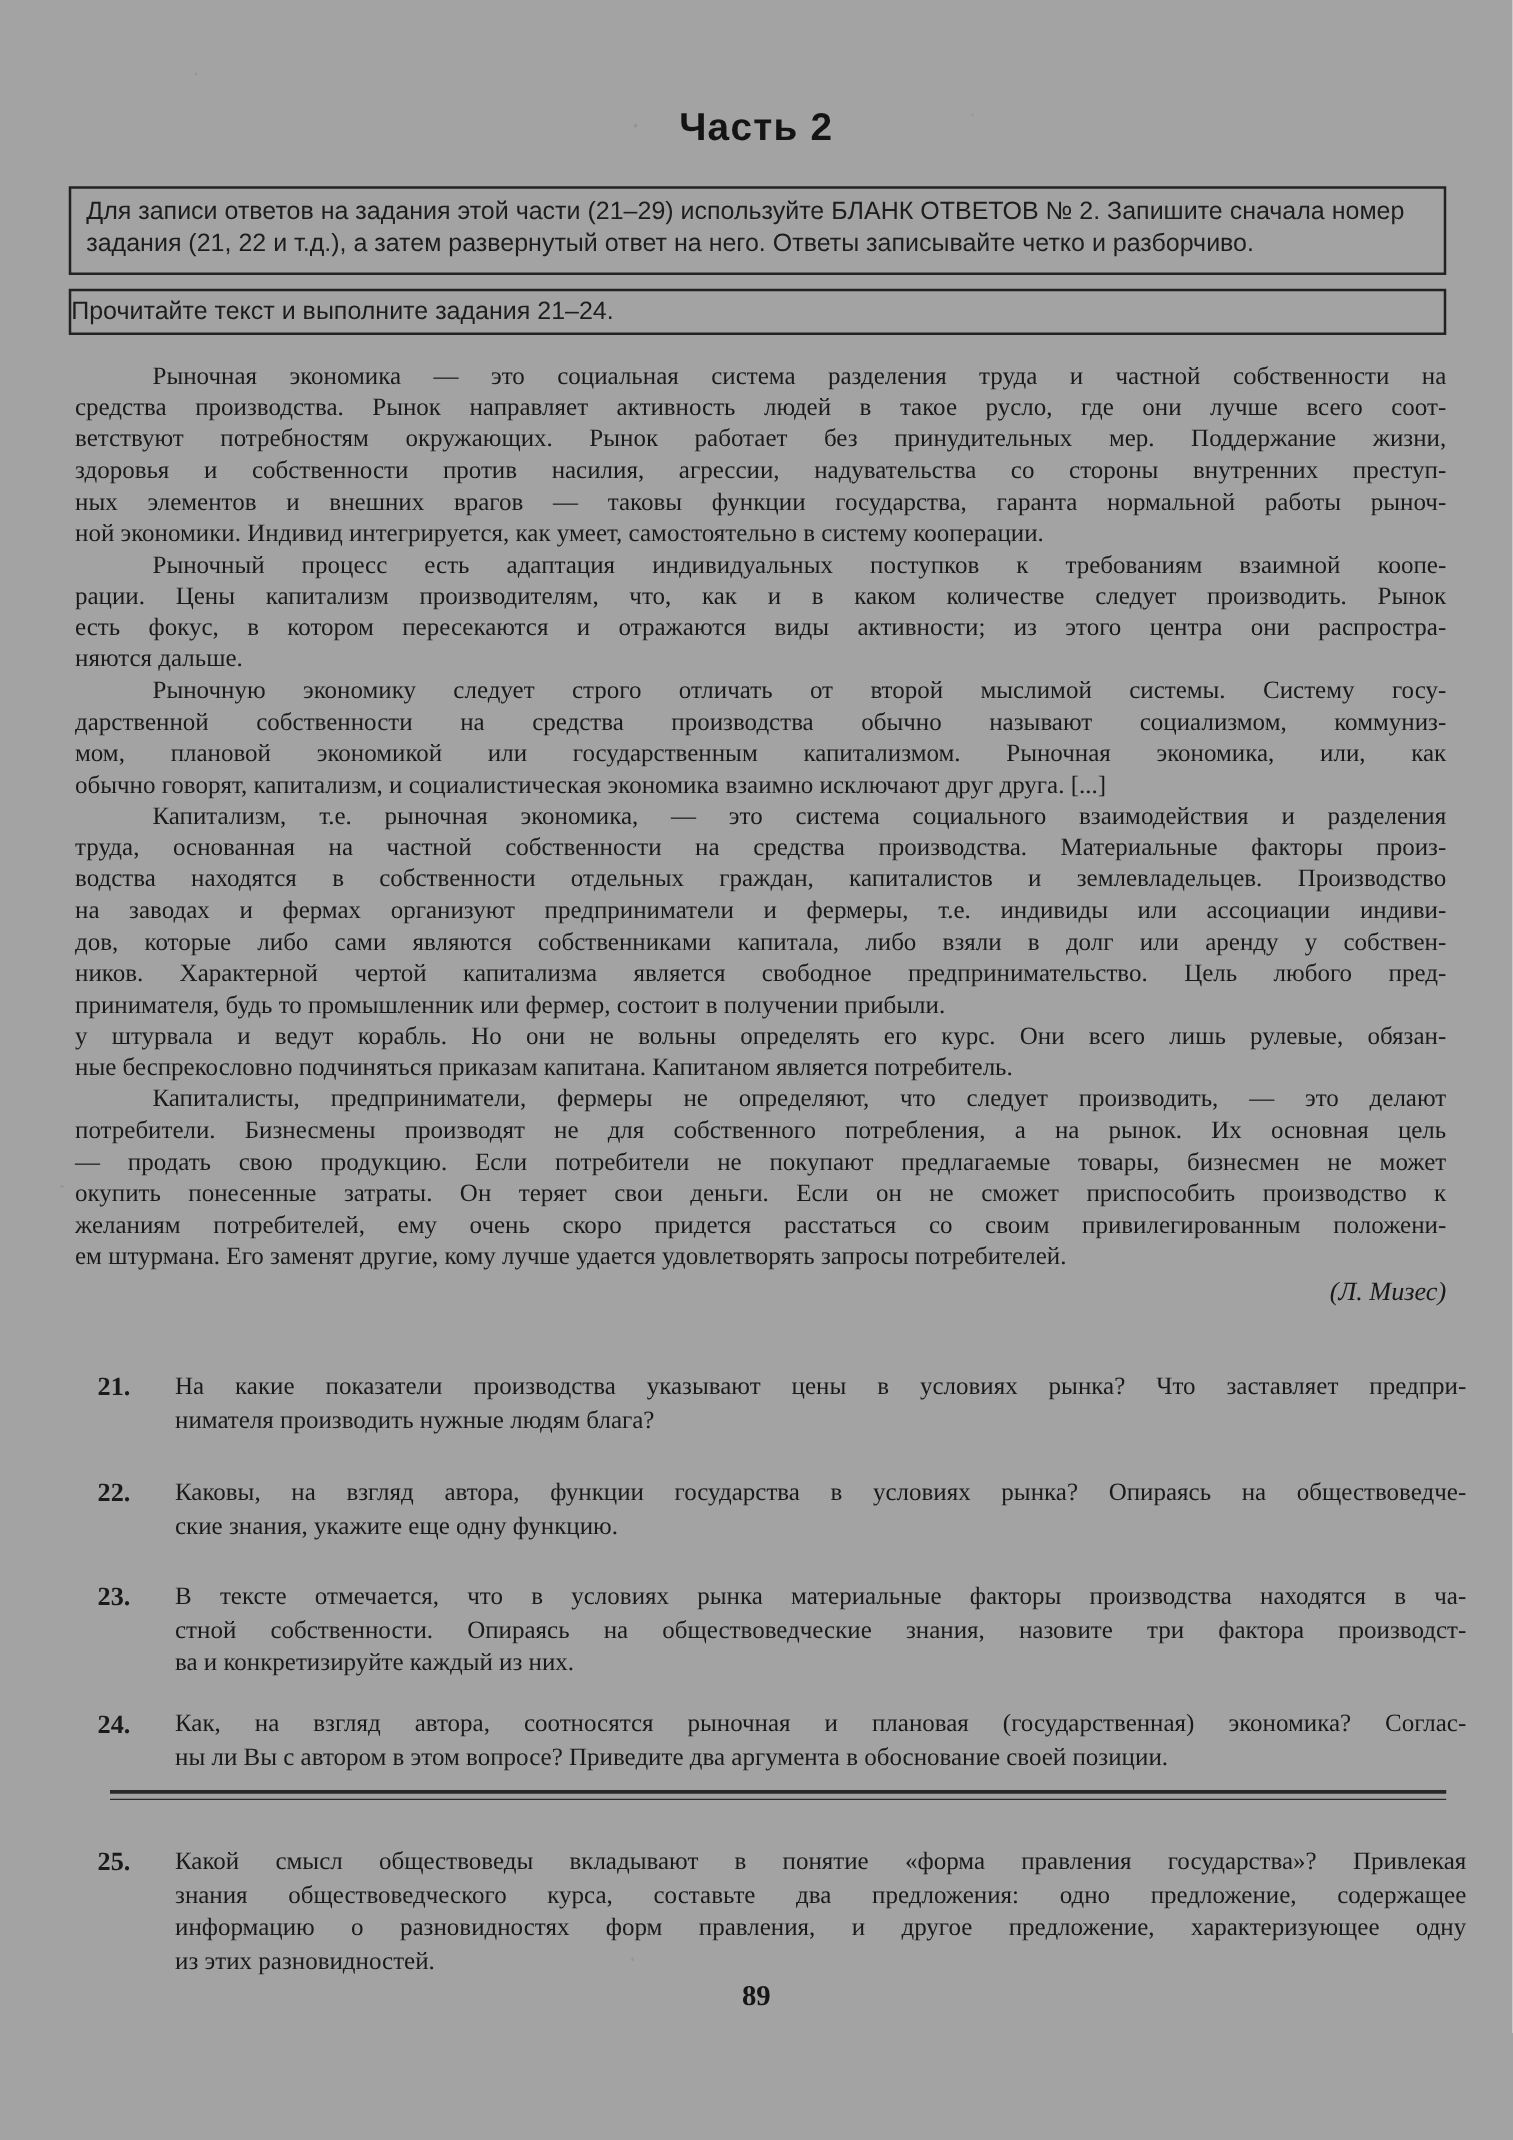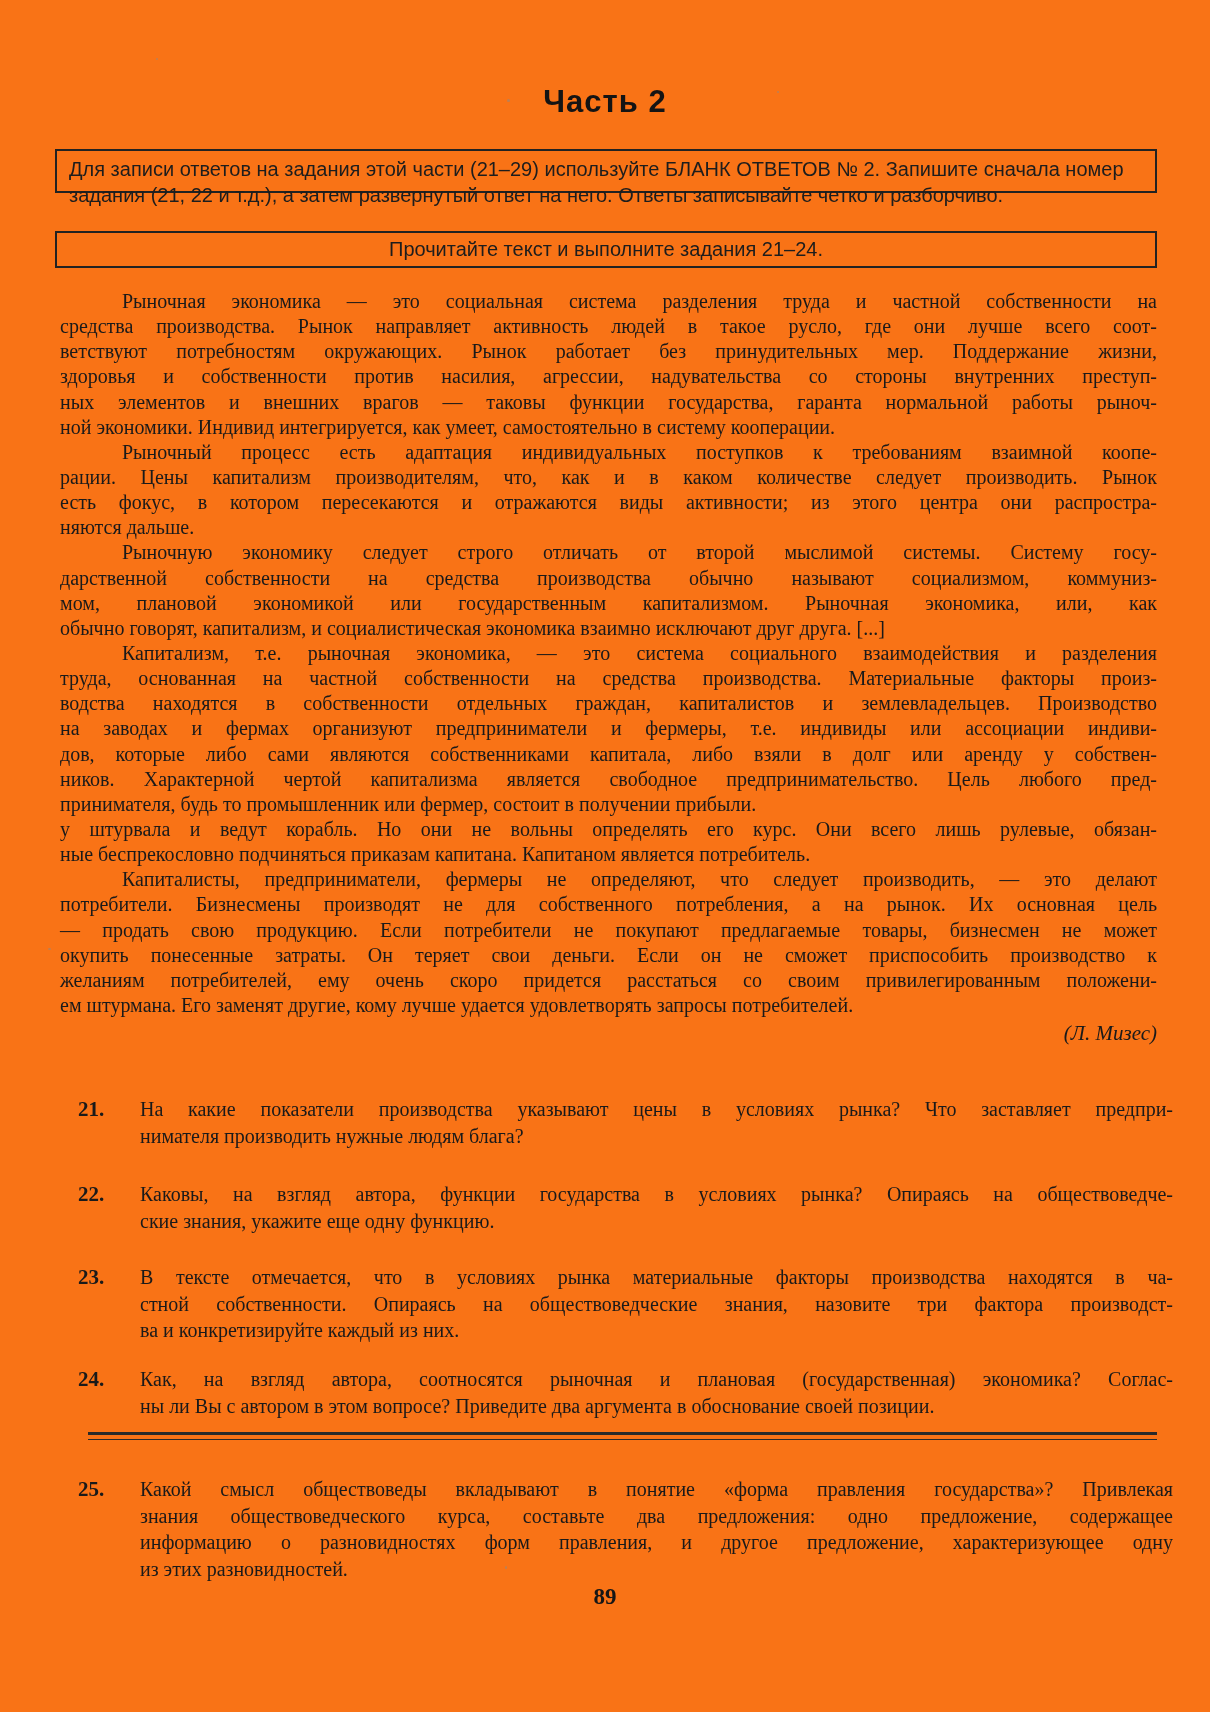--- a/index.html
+++ b/index.html
@@ -1,21 +1,21 @@
 <!DOCTYPE html>
 <html><head>
 <meta charset="utf-8">
 <style>
   html, body { margin: 0; padding: 0; background: #e8e8e8; }
   .page {
     position: relative;
     width: 1210px;
     height: 1712px;
     margin: 0 auto;
-    background: #f97316;
+    background: #a3a3a3;
     font-family: "Liberation Serif", serif;
     color: #1a1a1a;
     overflow: hidden;
   }
   .title {
     position: absolute;
     top: 84px;
     left: 0;
     width: 100%;
     margin: 0;
@@ -30,29 +30,28 @@
     position: absolute;
     left: 55px;
     width: 1102px;
     box-sizing: border-box;
     border: 2px solid #222;
     font-family: "Liberation Sans", sans-serif;
     color: #1d1d1d;
   }
   .box-instruction {
     top: 149px;
-    height: 44px;
+    height: 71px;
     padding: 5px 12px 0 12px;
     font-size: 20px;
     line-height: 26px;
   }
   .box-task {
     top: 231px;
     height: 37px;
-    text-align: center;
     font-size: 20px;
     line-height: 33px;
   }
   .body-text {
     position: absolute;
     top: 289px;
     left: 60px;
     width: 1097px;
     font-size: 20px;
   }

